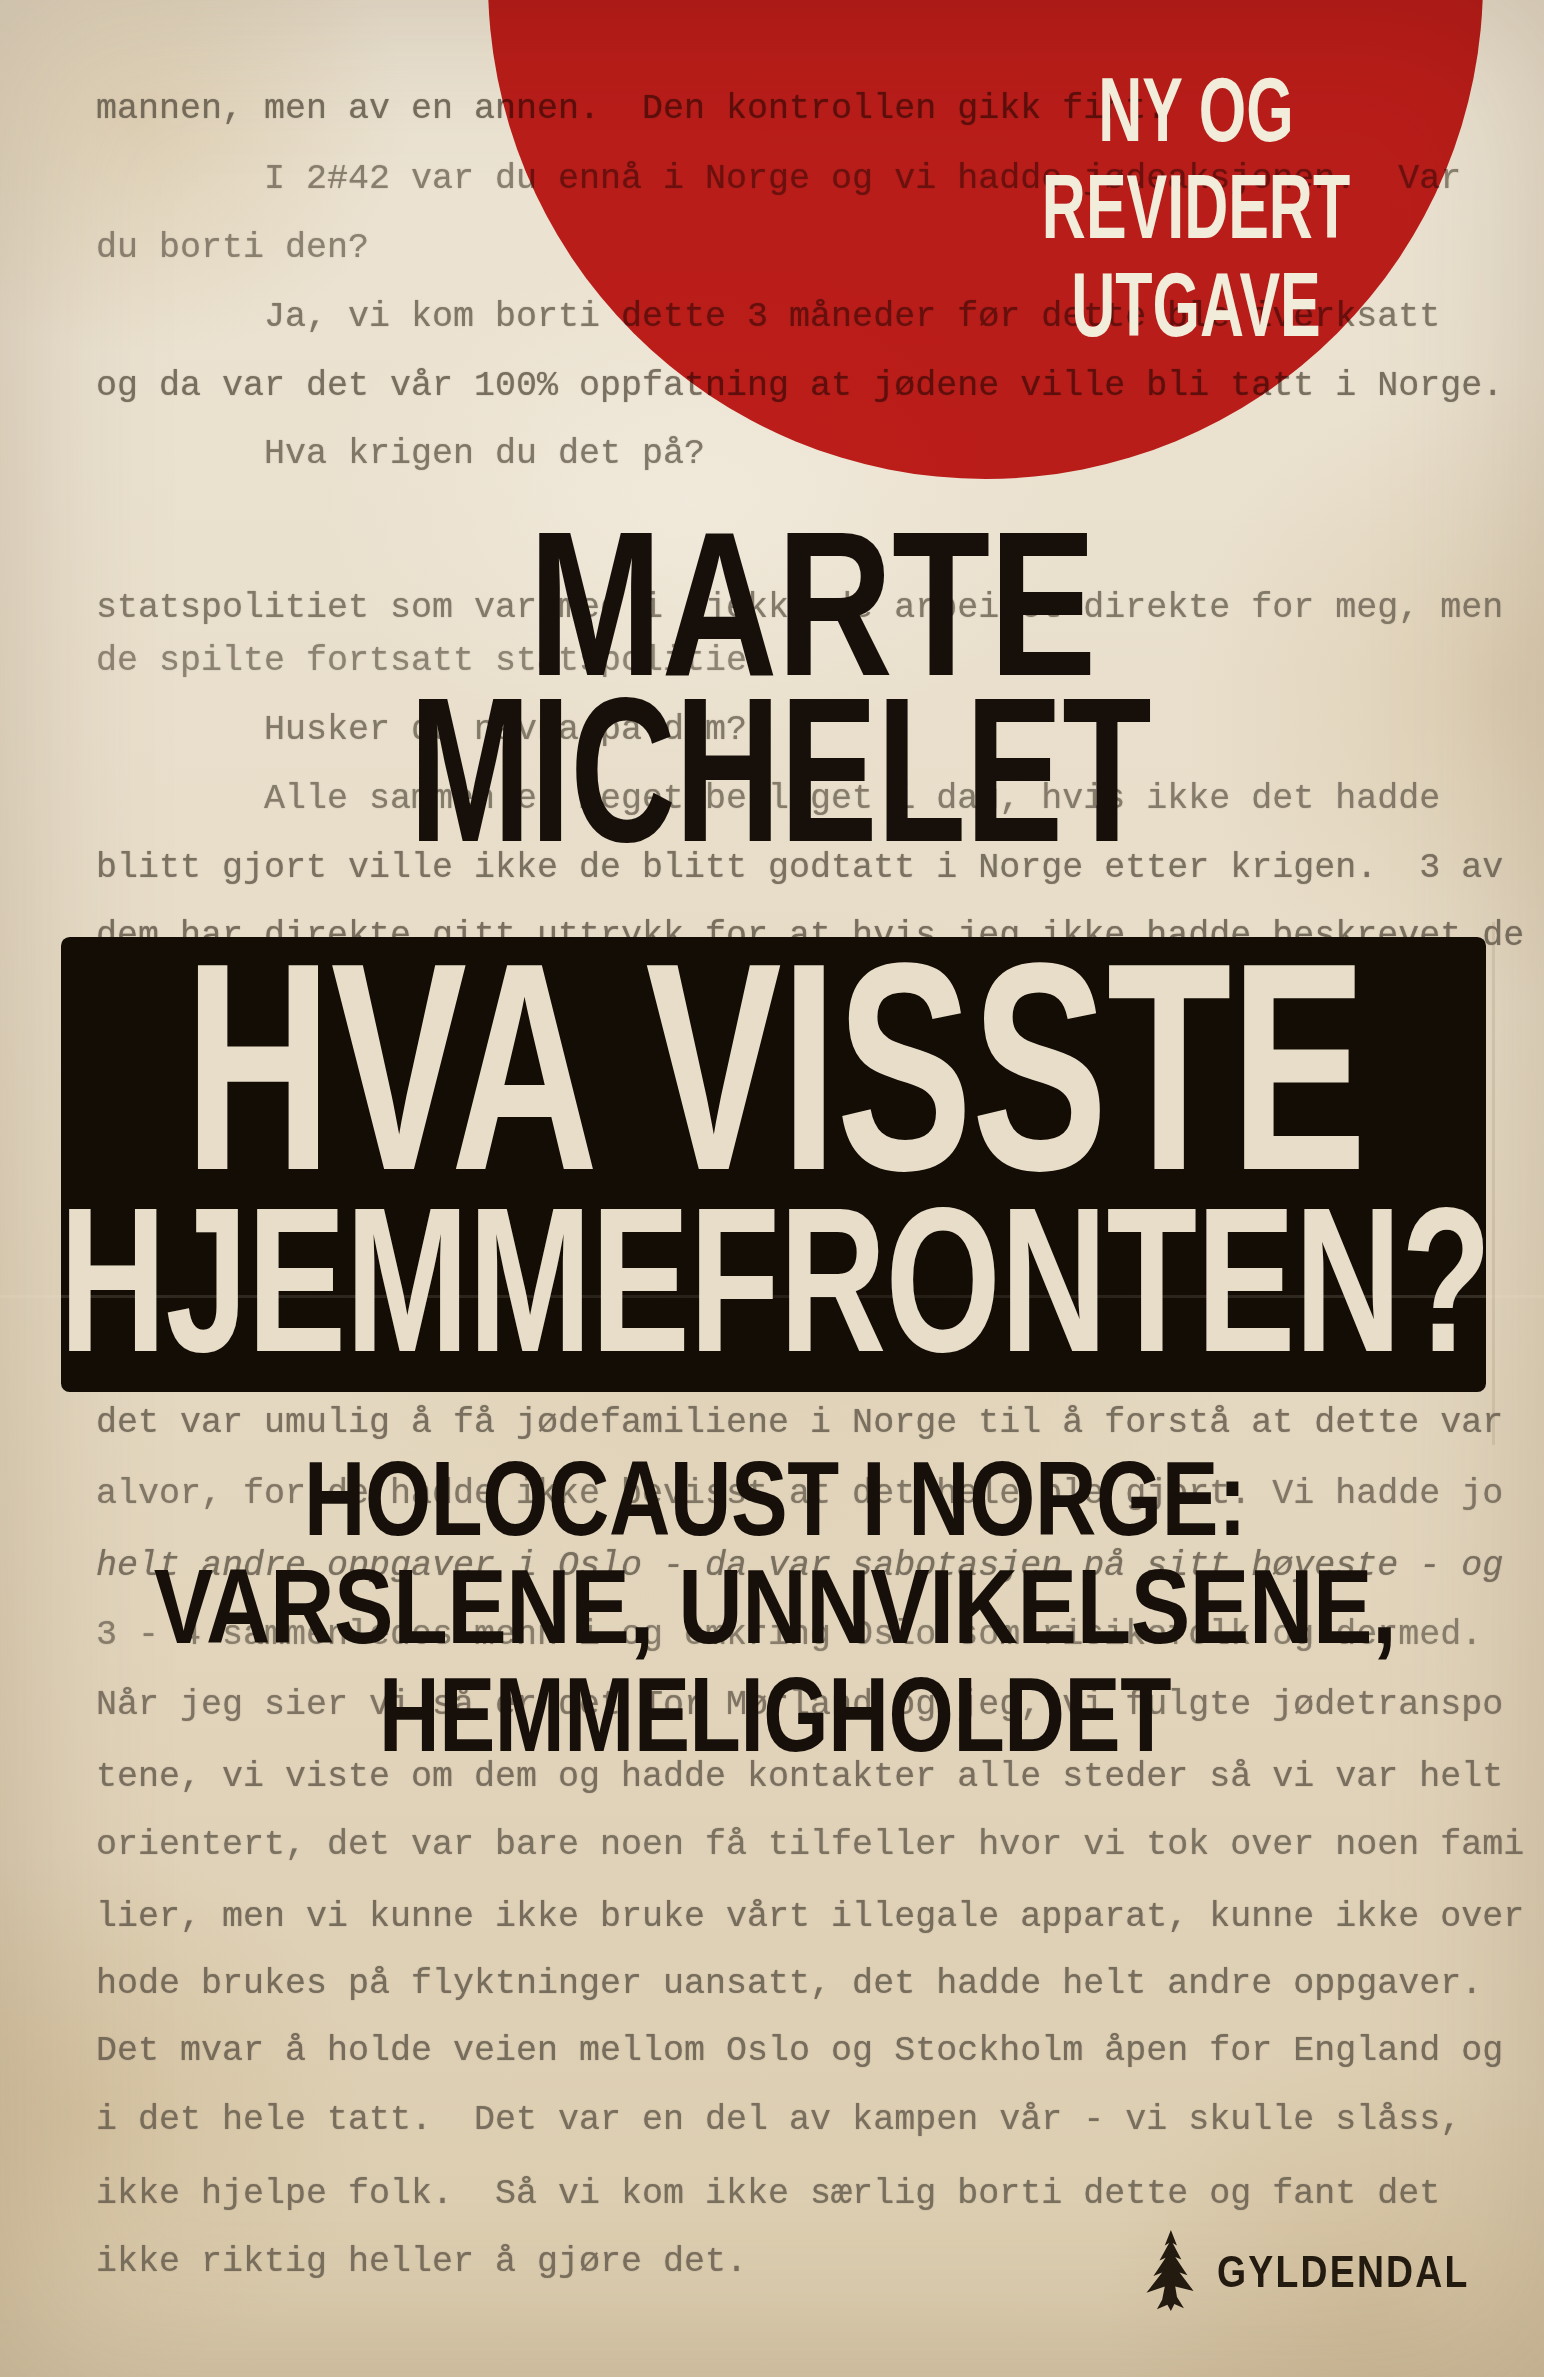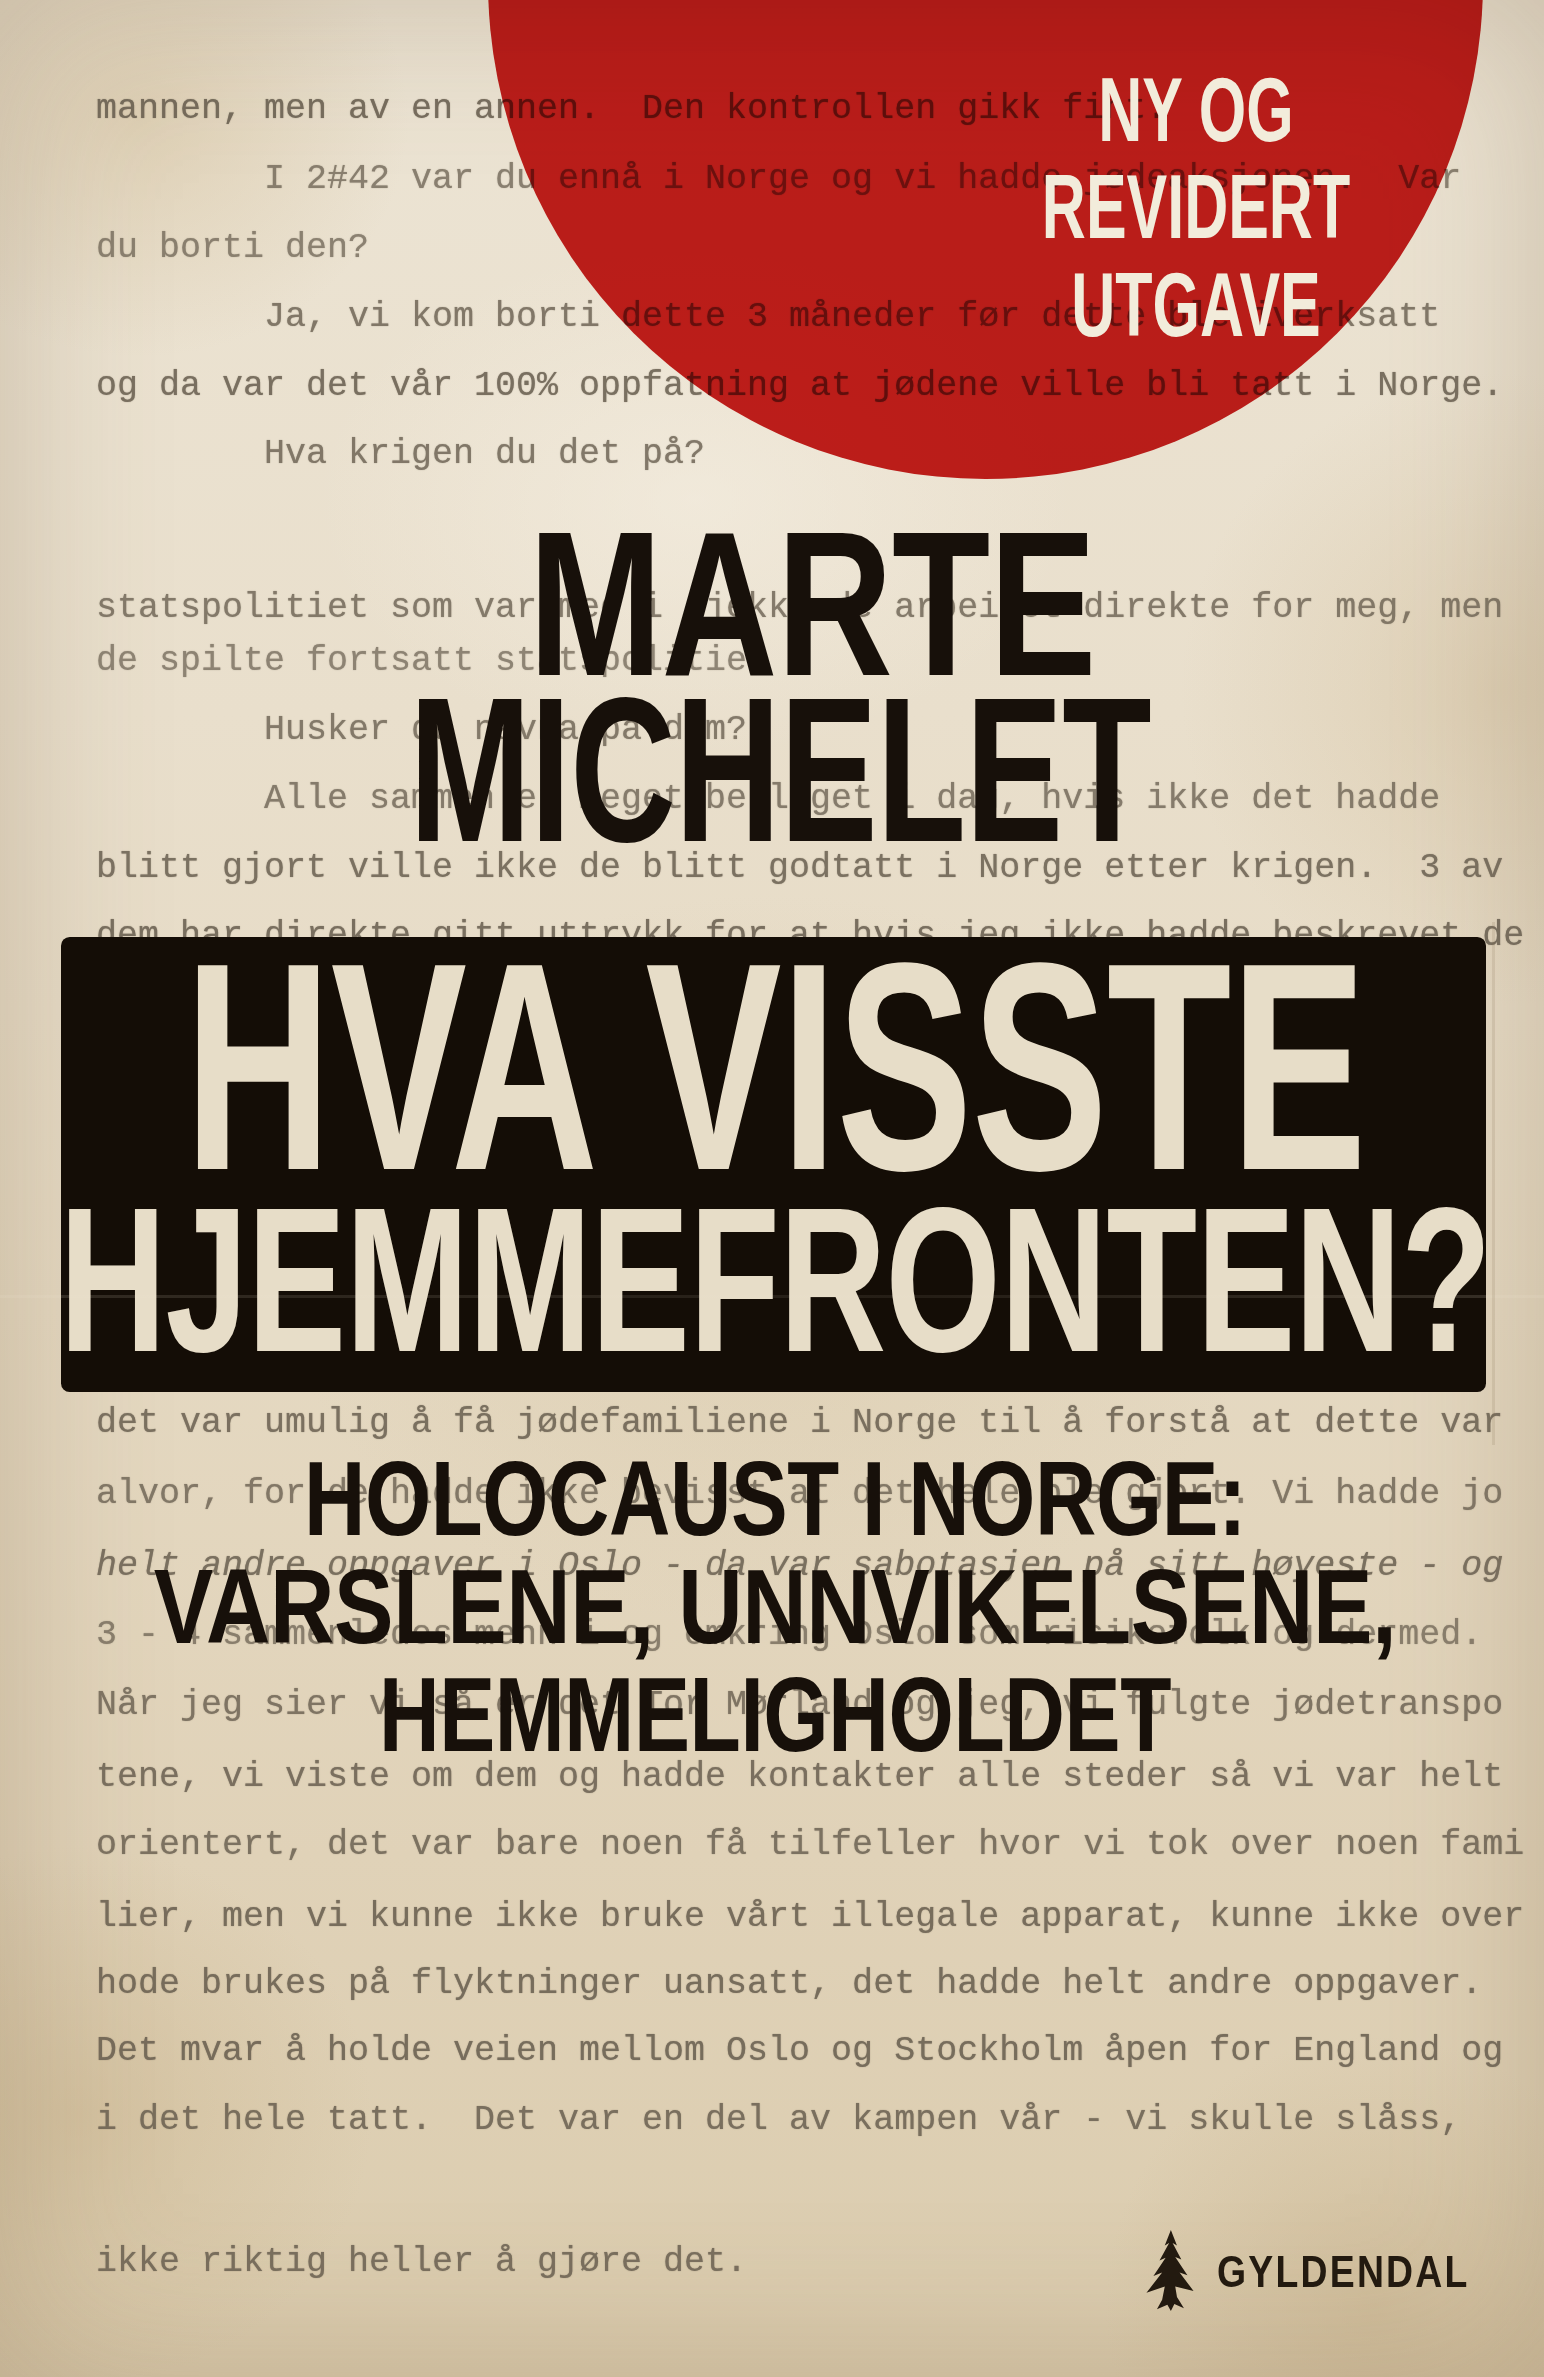--- a/index.html
+++ b/index.html
@@ -62,20 +62,21 @@
       <div class="tline" style="top: 1477px; opacity: 0.78; text-align: center;">alvor, for de hadde ikke bevisst at det hele ble gjort. Vi hadde jo</div>
       <div class="tline" style="top: 1549px; opacity: 0.84; font-style: italic;">helt andre oppgaver i Oslo - da var sabotasjen på sitt høyeste - og</div>
       <div class="tline" style="top: 1618px; opacity: 0.72;">3 - 4 sammenledes menn i og omkring Oslo som risikofolk og dermed.</div>
       <div class="tline" style="top: 1688px; opacity: 0.8;">Når jeg sier vi så er det Tor Mørland og jeg, vi fulgte jødetranspo</div>
       <div class="tline" style="top: 1760px; opacity: 0.84;">tene, vi viste om dem og hadde kontakter alle steder så vi var helt</div>
       <div class="tline" style="top: 1828px; opacity: 0.82;">orientert, det var bare noen få tilfeller hvor vi tok over noen fami</div>
       <div class="tline" style="top: 1900px; opacity: 0.86;">lier, men vi kunne ikke bruke vårt illegale apparat, kunne ikke over</div>
       <div class="tline" style="top: 2034px; opacity: 0.86;">Det mvar å holde veien mellom Oslo og Stockholm åpen for England og</div>
       <div class="tline" style="top: 1967px; opacity: 0.86;">hode brukes på flyktninger uansatt, det hadde helt andre oppgaver.</div>
       <div class="tline" style="top: 2103px; opacity: 0.84;">i det hele tatt.  Det var en del av kampen vår - vi skulle slåss,</div>
+      <div class="tline" style="top: 2177px; opacity: 0.84;">ikke hjelpe folk.  Så vi kom ikke særlig borti dette og fant det</div>
       <div class="tline" style="top: 2245px; opacity: 0.84;">ikke riktig heller å gjøre det.</div>
     </div>
 
   <div class="badge" id="badge-circle" style="background: rgb(201, 32, 30);"></div>
   <div class="badge-text" id="badge-text" style="color: rgb(242, 236, 219);">
     <div class="badge-line" style="top:64px">NY OG</div>
     <div class="badge-line" style="top:161px">REVIDERT</div>
     <div class="badge-line" style="top:259px">UTGAVE</div>
   </div>
 

